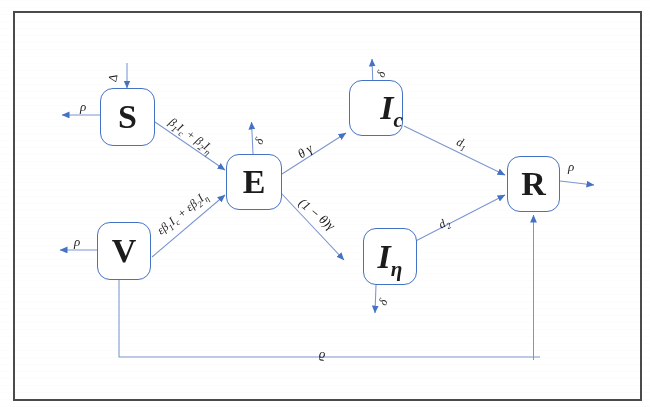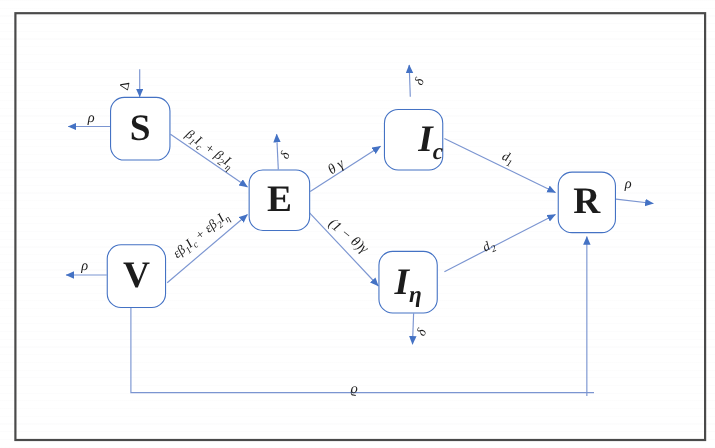--- a/index.html
+++ b/index.html
@@ -61,22 +61,22 @@
     white-space: nowrap;
     line-height: 1;
     font-family: "Liberation Serif", serif;
   }
   .lbl sub { font-size: 0.72em; line-height: 0; }
 
   
   #box-S   { left: 100px; top:  88px; width: 55px; height: 58px; }
   #box-V   { left:  97px; top: 222px; width: 54px; height: 58px; }
   #box-E   { left: 226px; top: 154px; width: 56px; height: 56px; }
-  #box-Ic  { left: 349px; top:  99px; width: 54px; height: 56px; padding-left: 31px; }
-  #box-Ieta{ left: 344px; top: 228px; width: 54px; height: 57px; }
+  #box-Ic  { left: 349px; top:  80px; width: 54px; height: 56px; padding-left: 31px; }
+  #box-Ieta{ left: 363px; top: 228px; width: 54px; height: 57px; }
   #box-R   { left: 507px; top: 156px; width: 53px; height: 56px; }
 
   
   #lbl-delta-in  { left: 113px; top:  78px; --rot: -78deg; font-size: 12px; font-style: normal; }
   #lbl-rho-s     { left:  83px; top: 106px; }
   #lbl-rho-v     { left:  77px; top: 241px; }
   #lbl-rho-r     { left: 571px; top: 166px; }
   #lbl-delta-e   { left: 259px; top: 141px; --rot: -65deg; font-size: 12px; }
   #lbl-delta-ic  { left: 381px; top:  74px; --rot: -65deg; font-size: 12px; }
   #lbl-delta-ieta{ left: 383px; top: 302px; --rot: -65deg; font-size: 12px; }

